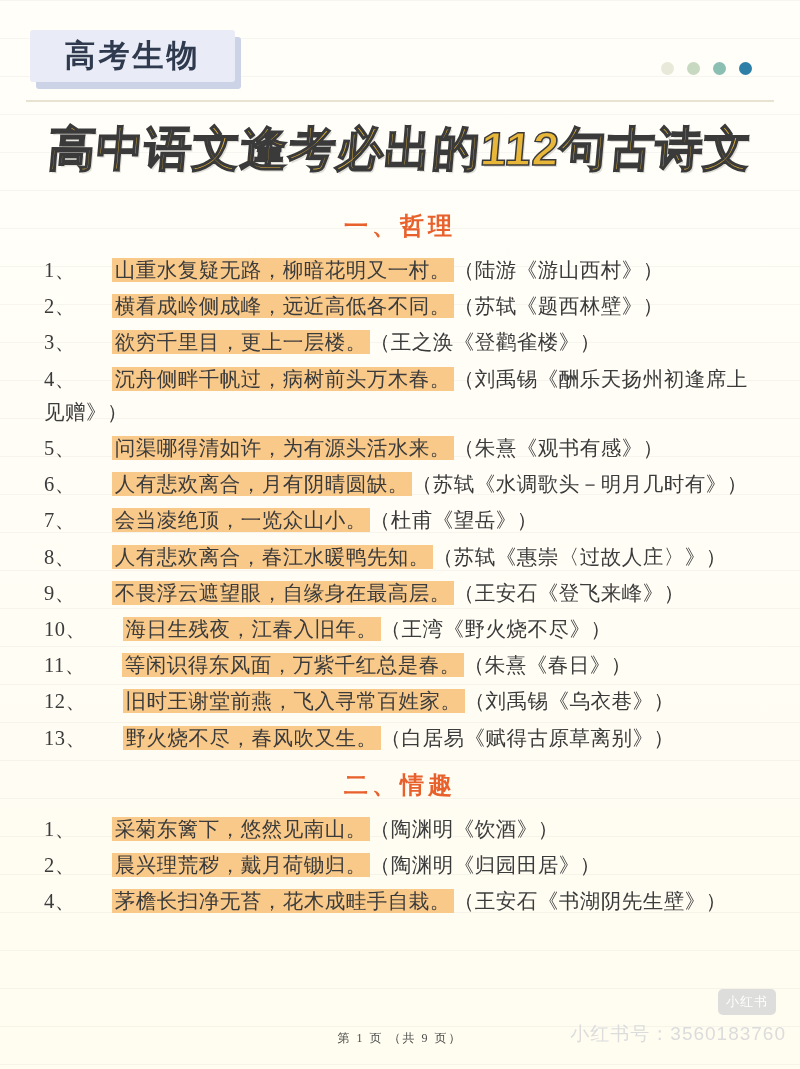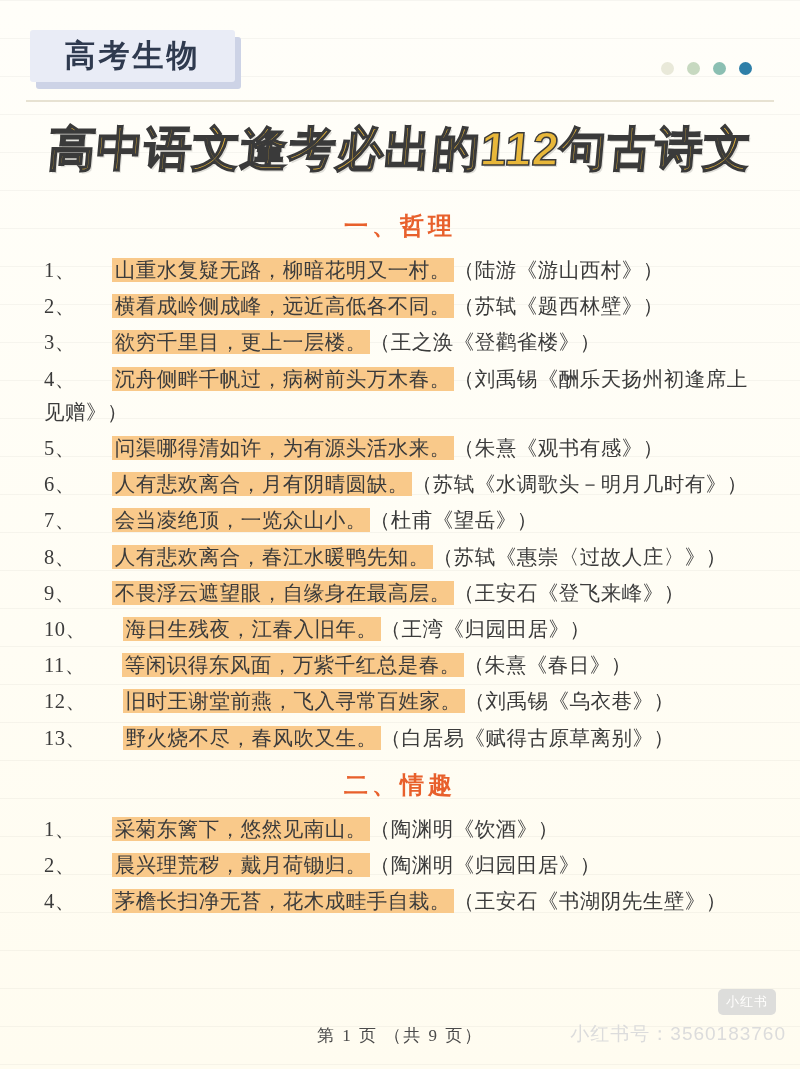--- a/index.html
+++ b/index.html
@@ -153,21 +153,21 @@
     color: #3b3b3b;
   }
 
   
   .footer {
     position: absolute;
     bottom: 22px;
     left: 0;
     width: 800px;
     text-align: center;
-    font-size: 17px;
+    font-size: 12px;
     letter-spacing: 2px;
     color: #4a4a4a;
     font-family: "Liberation Serif", serif;
   }
   .watermark-logo {
     position: absolute;
     right: 24px;
     bottom: 54px;
     background: #d8d8d8;
     color: #ffffff;
@@ -218,21 +218,21 @@
 
     <p class="item"><span class="num">1、</span><span class="hl">山重水复疑无路，柳暗花明又一村。</span><span class="src">（陆游《游山西村》）</span></p>
     <p class="item"><span class="num">2、</span><span class="hl">横看成岭侧成峰，远近高低各不同。</span><span class="src">（苏轼《题西林壁》）</span></p>
     <p class="item"><span class="num">3、</span><span class="hl">欲穷千里目，更上一层楼。</span><span class="src">（王之涣《登鹳雀楼》）</span></p>
     <p class="item"><span class="num">4、</span><span class="hl">沉舟侧畔千帆过，病树前头万木春。</span><span class="src">（刘禹锡《酬乐天扬州初逢席上见赠》）</span></p>
     <p class="item"><span class="num">5、</span><span class="hl">问渠哪得清如许，为有源头活水来。</span><span class="src">（朱熹《观书有感》）</span></p>
     <p class="item"><span class="num">6、</span><span class="hl">人有悲欢离合，月有阴晴圆缺。</span><span class="src">（苏轼《水调歌头－明月几时有》）</span></p>
     <p class="item"><span class="num">7、</span><span class="hl">会当凌绝顶，一览众山小。</span><span class="src">（杜甫《望岳》）</span></p>
     <p class="item"><span class="num">8、</span><span class="hl">人有悲欢离合，春江水暖鸭先知。</span><span class="src">（苏轼《惠崇〈过故人庄〉》）</span></p>
     <p class="item"><span class="num">9、</span><span class="hl">不畏浮云遮望眼，自缘身在最高层。</span><span class="src">（王安石《登飞来峰》）</span></p>
-    <p class="item"><span class="num">10、</span><span class="hl">海日生残夜，江春入旧年。</span><span class="src">（王湾《归园田居》）</span></p>
+    <p class="item"><span class="num">10、</span><span class="hl">海日生残夜，江春入旧年。</span><span class="src">（王湾《野火烧不尽》）</span></p>
     <p class="item"><span class="num">11、</span><span class="hl">等闲识得东风面，万紫千红总是春。</span><span class="src">（朱熹《春日》）</span></p>
     <p class="item"><span class="num">12、</span><span class="hl">旧时王谢堂前燕，飞入寻常百姓家。</span><span class="src">（刘禹锡《乌衣巷》）</span></p>
     <p class="item"><span class="num">13、</span><span class="hl">野火烧不尽，春风吹又生。</span><span class="src">（白居易《赋得古原草离别》）</span></p>
 
     <div class="section-heading">二、情趣</div>
 
     <p class="item"><span class="num">1、</span><span class="hl">采菊东篱下，悠然见南山。</span><span class="src">（陶渊明《饮酒》）</span></p>
     <p class="item"><span class="num">2、</span><span class="hl">晨兴理荒秽，戴月荷锄归。</span><span class="src">（陶渊明《归园田居》）</span></p>
     <p class="item"><span class="num">4、</span><span class="hl">茅檐长扫净无苔，花木成畦手自栽。</span><span class="src">（王安石《书湖阴先生壁》）</span></p>
   </div>

